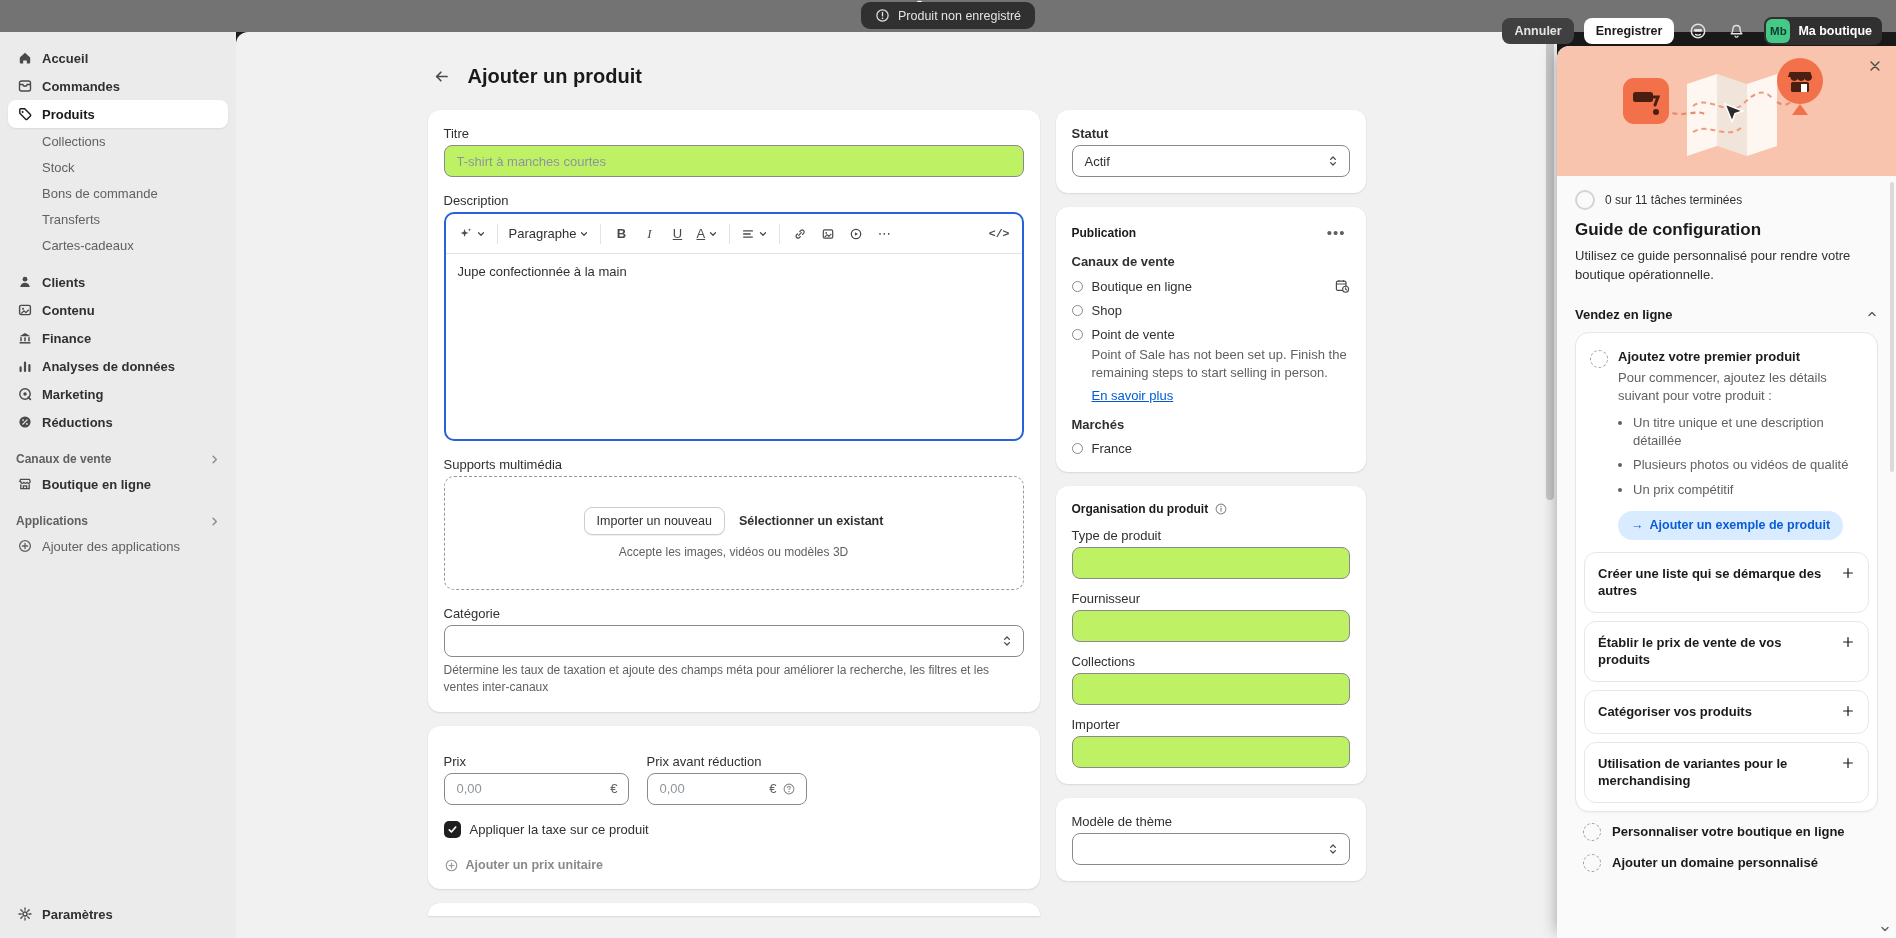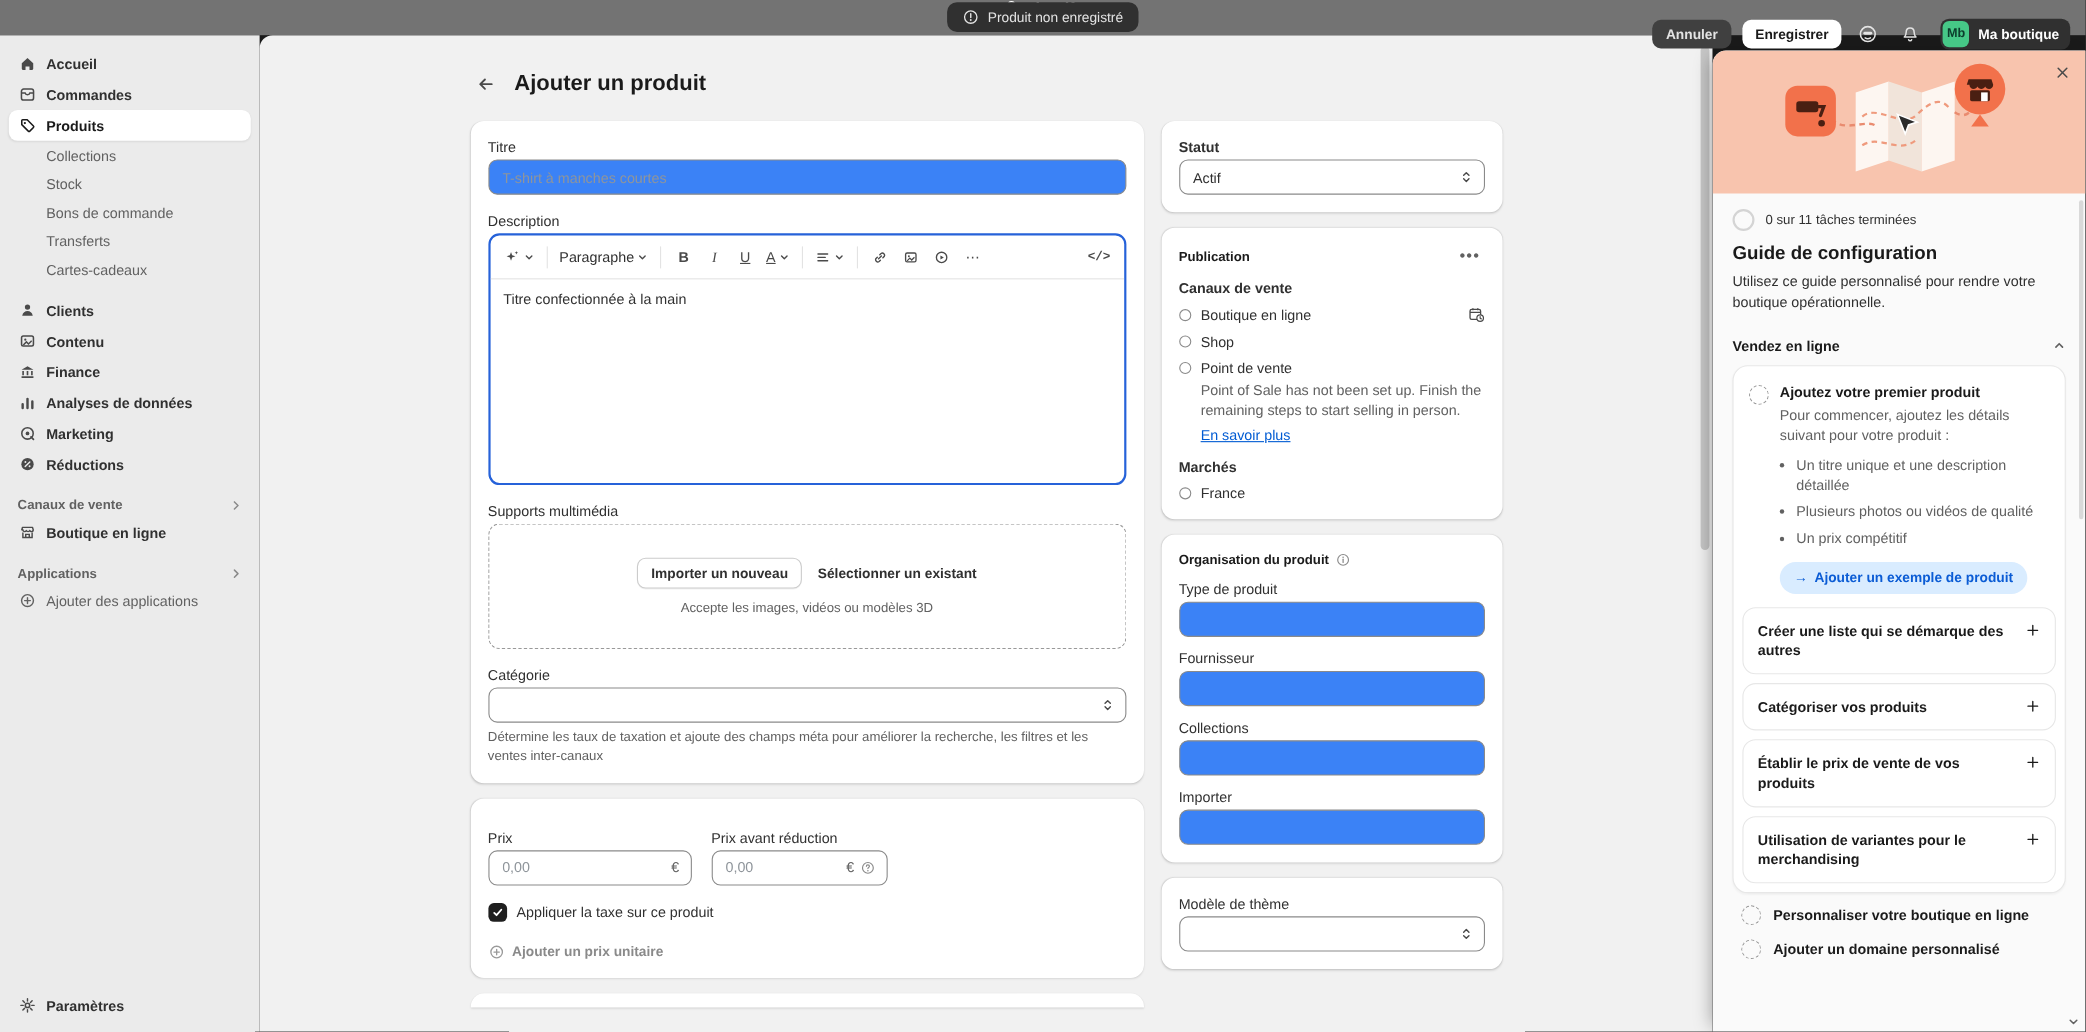--- a/index.html
+++ b/index.html
@@ -50,21 +50,21 @@
     color:#4a4a4a; cursor:pointer; }
   .page-title { font-size:20px; font-weight:700; color:#1a1a1a; }
   .columns { display:flex; gap:16px; }
   .col-left { width:612px; flex:none; }
   .col-right { width:310px; flex:none; }
   .card { background:#fff; border-radius:12px; box-shadow:0 1px 2px rgba(0,0,0,.1), 0 0 1px rgba(0,0,0,.08);
     padding:16px; }
   .card + .card { margin-top:14px; }
   .field-label { display:block; font-size:13px; color:#303030; margin-bottom:4px; }
   .tinput { width:100%; height:32px; border:1px solid #8a8a8a; border-radius:8px; padding:0 12px; font-size:13px;
-    font-family:inherit; color:#303030; background:#3b82f6; outline:none; }
+    font-family:inherit; color:#303030; background:#bef264; outline:none; }
   .tinput::placeholder { color:#8f959b; }
   .select { display:flex; align-items:center; justify-content:space-between; height:32px; border:1px solid #8a8a8a;
     border-radius:8px; padding:0 10px 0 12px; background:#fff; cursor:pointer; }
   .hint { font-size:12px; color:#616161; line-height:1.4; margin-top:5px; }
   .mt16 { margin-top:16px; }
 
   
   .editor { margin-top:2px; border:2px solid #2662d9; border-radius:10px; background:#fff; overflow:hidden; }
   .ed-toolbar { display:flex; align-items:center; gap:2px; height:40px; padding:0 8px; border-bottom:1px solid #e3e3e3; color:#4a4a4a; }
   .ed-btn { display:flex; align-items:center; gap:3px; height:28px; min-width:26px; padding:0 4px; border-radius:6px;
@@ -75,21 +75,21 @@
   .bold-g { font-weight:800; } .ital-g { font-style:italic; font-family:"Liberation Serif",serif; }
   .und-g { text-decoration:underline; }
   .spacer { flex:1; }
   .code-g { font-family:"Liberation Mono","DejaVu Sans Mono",monospace; font-size:11.5px; font-weight:700; }
 
   
   .dropzone { border:1px dashed #999; border-radius:10px; height:114px; display:flex; flex-direction:column;
     align-items:center; justify-content:center; gap:10px; }
   .dz-row { display:flex; align-items:center; gap:14px; }
   .btn-sec { background:#fff; border:1px solid #ccc; box-shadow:0 1px 0 rgba(0,0,0,.06); border-radius:8px;
-    height:28px; padding:0 12px; font-size:12.5px; font-weight:700; font-family:inherit; color:#303030; cursor:pointer; }
+    height:28px; padding:0 12px; font-size:12.5px; font-weight:400; font-family:inherit; color:#303030; cursor:pointer; }
   .btn-plain { background:none; border:none; font-size:12.5px; font-weight:600; font-family:inherit; color:#303030; cursor:pointer; }
   .dz-hint { font-size:12px; color:#616161; }
 
   
   .card-h { font-size:12px; font-weight:700; color:#1a1a1a; }
   .price-row { display:flex; gap:18px; margin-top:12px; }
   .inwrap { display:flex; align-items:center; border:1px solid #8a8a8a; border-radius:8px; height:32px;
     padding:0 10px 0 12px; gap:6px; background:#fff; }
   .inwrap input { border:none; outline:none; font-size:13px; font-family:inherit; width:100%; color:#303030; }
   .inwrap input::placeholder { color:#8f959b; }
@@ -421,21 +421,21 @@
                 <span class="ed-btn">
                   <svg width="14" height="14" viewBox="0 0 16 16">
                       <circle cx="8" cy="8" r="5.4" fill="none" stroke="#4a4a4a" stroke-width="1.4"></circle>
                       <path d="M6.8 5.9v4.2L10.3 8z" fill="#4a4a4a"></path>
                     </svg>
                 </span>
                 <span class="ed-btn">⋯</span>
                 <span class="spacer"></span>
                 <span class="ed-btn code-g">&lt;/&gt;</span>
               </div>
-              <div class="ed-body">Titre confectionnée à la main</div>
+              <div class="ed-body">Jupe confectionnée à la main</div>
             </div>
 
             <label class="field-label mt16">Supports multimédia</label>
             <div class="dropzone">
               <div class="dz-row">
                 <button class="btn-sec">Importer un nouveau</button>
                 <button class="btn-plain">Sélectionner un existant</button>
               </div>
               <div class="dz-hint">Accepte les images, vidéos ou modèles 3D</div>
             </div>
@@ -663,29 +663,29 @@
 
           <div class="task-card">
             <span>Créer une liste qui se démarque des autres</span>
             <span class="i plus-g">
                 <svg width="14" height="14" viewBox="0 0 16 16">
                   <path d="M8 3v10M3 8h10" stroke="currentColor" stroke-width="1.4" stroke-linecap="round"></path>
                 </svg>
               </span>
           </div>
           <div class="task-card">
-            <span>Catégoriser vos produits</span>
+            <span>Établir le prix de vente de vos produits</span>
             <span class="i plus-g">
                 <svg width="14" height="14" viewBox="0 0 16 16">
                   <path d="M8 3v10M3 8h10" stroke="currentColor" stroke-width="1.4" stroke-linecap="round"></path>
                 </svg>
               </span>
           </div>
           <div class="task-card">
-            <span>Établir le prix de vente de vos produits</span>
+            <span>Catégoriser vos produits</span>
             <span class="i plus-g">
                 <svg width="14" height="14" viewBox="0 0 16 16">
                   <path d="M8 3v10M3 8h10" stroke="currentColor" stroke-width="1.4" stroke-linecap="round"></path>
                 </svg>
               </span>
           </div>
           <div class="task-card">
             <span>Utilisation de variantes pour le merchandising</span>
             <span class="i plus-g">
                 <svg width="14" height="14" viewBox="0 0 16 16">

